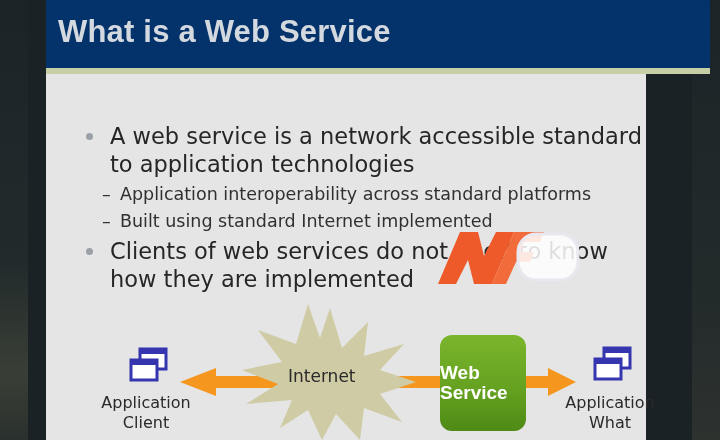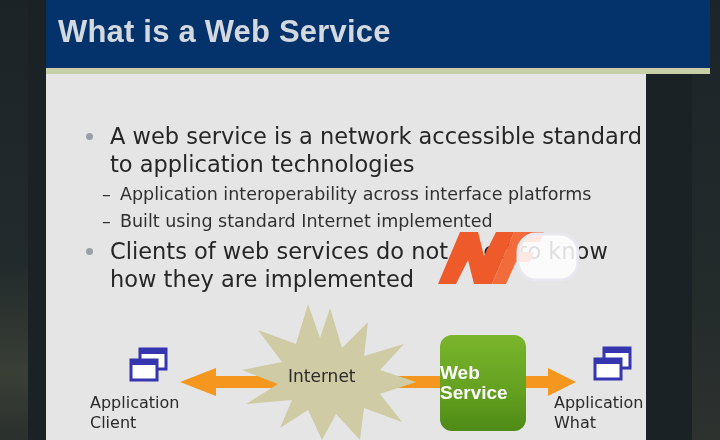--- a/index.html
+++ b/index.html
@@ -45,21 +45,21 @@
     }
     .b2 {
       position: absolute; left: 74px; width: 560px;
       font-size: 17.5px; color: #303030; line-height: 22px;
     }
     .b2 .dash { position: absolute; left: -18px; top: 0; }
     .diagram { position: absolute; left: 0; top: 300px; width: 664px; height: 140px; }
     .win-icon { position: absolute; }
     .lbl {
       position: absolute; font-size: 16px; color: #2a2a2a;
-      line-height: 20px;
+      text-align: center; line-height: 20px;
     }
     .ws-box {
       position: absolute; left: 394px; top: 35px; width: 86px; height: 96px;
       border-radius: 12px;
       background: linear-gradient(180deg, #7bb52c 0%, #63a01f 60%, #4e8a16 100%);
     }
     .ws-text {
       position: absolute; left: 0; top: 28px; width: 86px; 
       font-family: "Liberation Sans", sans-serif; font-weight: bold;
       font-size: 19px; line-height: 20px; color: #ffffff;
@@ -82,21 +82,21 @@
   <div class="title-accent"></div>
 
   <div class="bullets">
     <div class="b1" style="top:122px;">
       <span class="dot"></span>
       <div>A web service is a network accessible standard</div>
       <div>to application technologies</div>
     </div>
     <div class="b2" style="top:183px;">
       <span class="dash">–</span>
-      <span>Application interoperability across interface platforms</span>
+      <span>Application interoperability across standard platforms</span>
     </div>
     <div class="b2" style="top:210px;">
       <span class="dash">–</span>
       <span>Built using standard Internet implemented</span>
     </div>
     <div class="b1" style="top:237px;">
       <span class="dot"></span>
       <div>Clients of web services do not need to know</div>
       <div>how they are implemented</div>
     </div>

